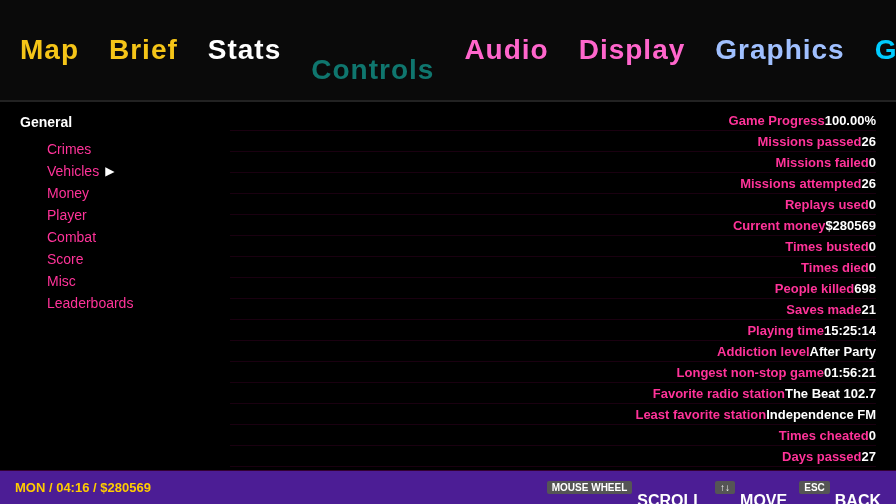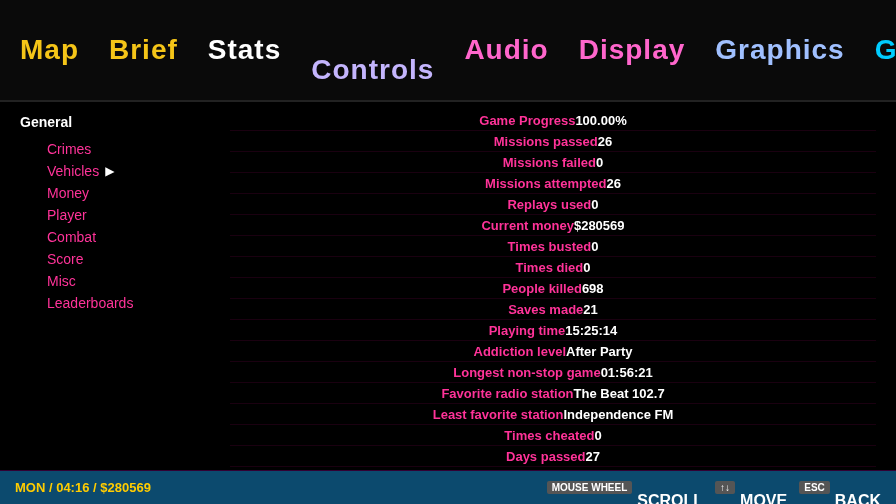--- a/index.html
+++ b/index.html
@@ -25,21 +25,21 @@
     .nav-item {
       font-size: 28px;
       font-weight: bold;
       cursor: pointer;
       letter-spacing: 1px;
       text-decoration: none;
     }
     .nav-item.map { color: #f5c518; }
     .nav-item.brief { color: #f5c518; }
     .nav-item.stats { color: #ffffff; }
-    .nav-item.controls { color: #c4b5fd; margin-top: 40px; }
+    .nav-item.controls { color: #0f766e; margin-top: 40px; }
     .nav-item.audio { color: #ff66cc; }
     .nav-item.display { color: #ff66cc; }
     .nav-item.graphics { color: #a0c0ff; }
     .nav-item.game { color: #00ccff; }
 
     
     .main-content {
       display: flex;
       height: 428px;
       background: #000;
@@ -73,21 +73,21 @@
     }
 
     
     .stats-area {
       flex: 1;
       padding: 8px 20px 8px 10px;
       overflow: hidden;
     }
     .stat-row {
       display: flex;
-      justify-content: center;
+      justify-content: flex-end;
       align-items: center;
       padding: 2.5px 0;
       border-bottom: 1px solid #1a0010;
     }
     .stat-label {
       color: #ff3399;
       font-size: 13px;
       font-weight: bold;
     }
     .stat-value {
@@ -97,21 +97,21 @@
       text-align: right;
     }
 
     
     .footer {
       position: absolute;
       bottom: 0;
       left: 0;
       right: 0;
       height: 34px;
-      background: #0c4a6e;
+      background: #4c1d95;
       border-top: 1px solid #330033;
       display: flex;
       align-items: center;
       justify-content: space-between;
       padding: 0 15px;
     }
     .footer-left {
       color: #ffcc00;
       font-size: 13px;
       font-weight: bold;

